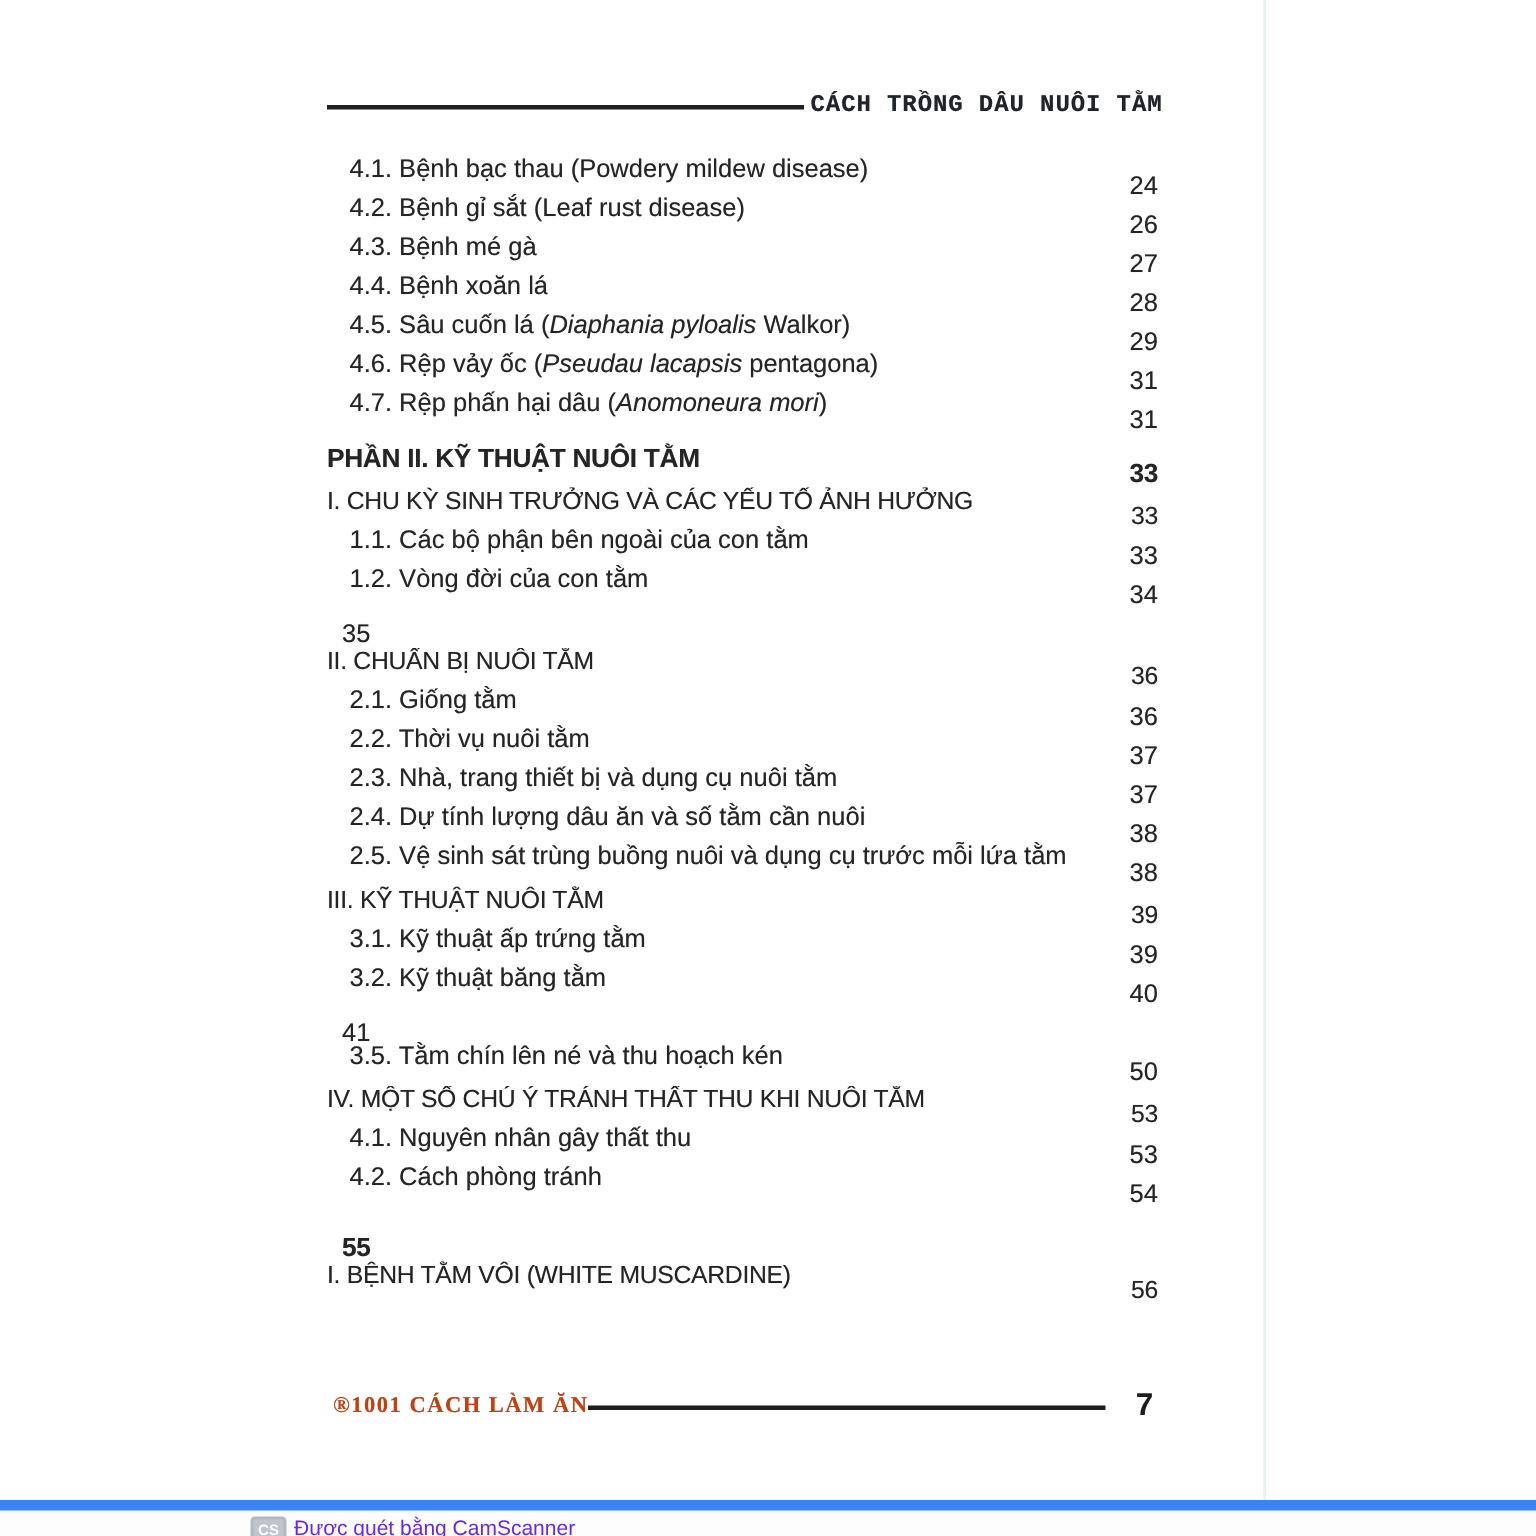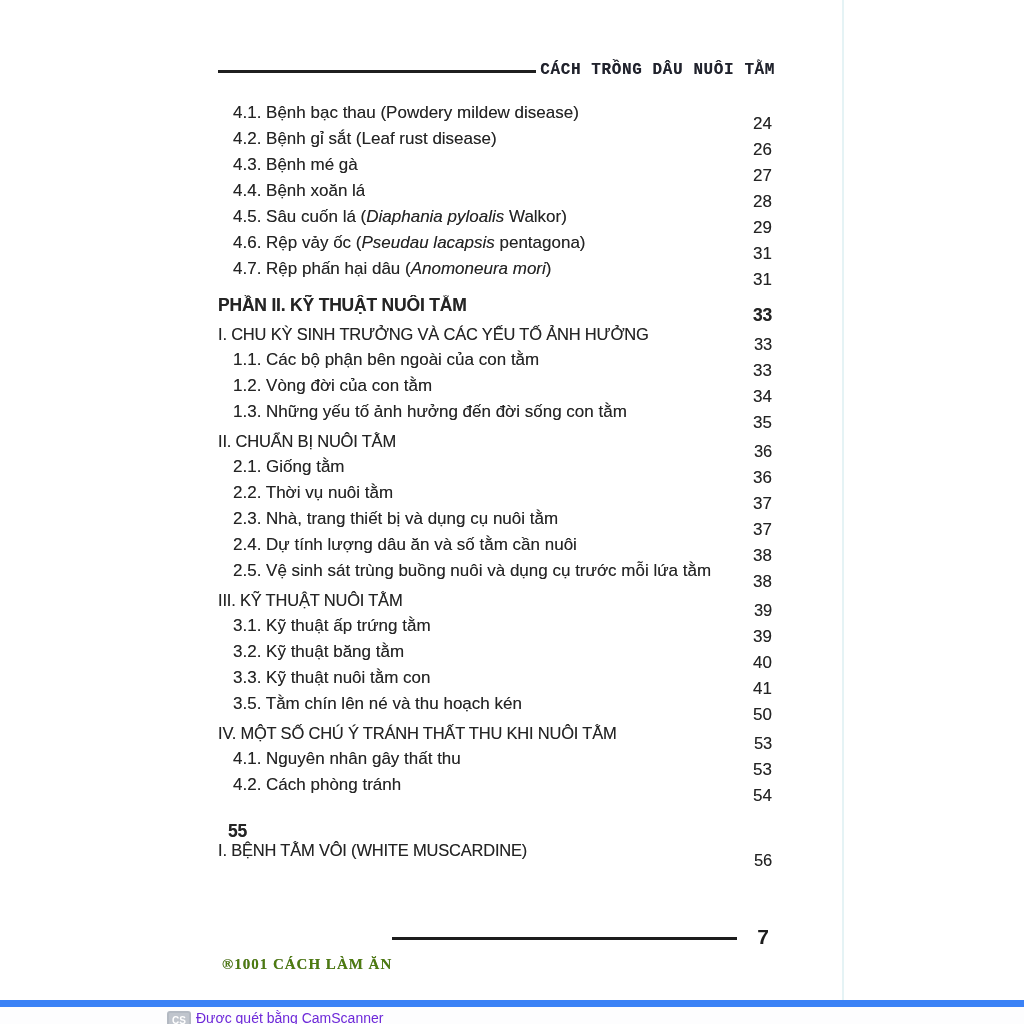--- a/index.html
+++ b/index.html
@@ -83,26 +83,26 @@
   .lvl-section {
     margin-top: 3px;
     font-size: 16.5px;
     letter-spacing: -0.2px;
   }
   .it { font-style: italic; }
   
   .footer-imprint {
     position: absolute;
     left: 222px;
-    top: 956px;
+    top: 929px;
     font-family: "Liberation Serif", serif;
     font-weight: 700;
     font-size: 15px;
     letter-spacing: 1px;
-    color: #4d7c0f;
+    color: #c2410c;
     white-space: nowrap;
     text-shadow: 0 0 0.5px rgba(38,38,42,0.5);
   }
   .footer-rule {
     position: absolute;
     left: 392px;
     top: 937px;
     width: 345px;
     height: 3px;
     background: #1d1d1d;
@@ -202,21 +202,20 @@
         </div>
         <div class="toc-row lvl-sub">
           <span class="toc-label"><span>1.1. Các bộ phận bên ngoài của con tằm</span></span>
           <span class="toc-page">33</span>
         </div>
         <div class="toc-row lvl-sub">
           <span class="toc-label"><span>1.2. Vòng đời của con tằm</span></span>
           <span class="toc-page">34</span>
         </div>
         <div class="toc-row lvl-sub">
-          <span class="toc-label"><span>1.3. Những yếu tố ảnh hưởng đến đời sống con tằm</span></span>
           <span class="toc-page">35</span>
         </div>
         <div class="toc-row lvl-section">
           <span class="toc-label"><span>II. CHUẨN BỊ NUÔI TẰM</span></span>
           <span class="toc-page">36</span>
         </div>
         <div class="toc-row lvl-sub">
           <span class="toc-label"><span>2.1. Giống tằm</span></span>
           <span class="toc-page">36</span>
         </div>
@@ -242,21 +241,20 @@
         </div>
         <div class="toc-row lvl-sub">
           <span class="toc-label"><span>3.1. Kỹ thuật ấp trứng tằm</span></span>
           <span class="toc-page">39</span>
         </div>
         <div class="toc-row lvl-sub">
           <span class="toc-label"><span>3.2. Kỹ thuật băng tằm</span></span>
           <span class="toc-page">40</span>
         </div>
         <div class="toc-row lvl-sub">
-          <span class="toc-label"><span>3.3. Kỹ thuật nuôi tằm con</span></span>
           <span class="toc-page">41</span>
         </div>
         <div class="toc-row lvl-sub">
           <span class="toc-label"><span>3.5. Tằm chín lên né và thu hoạch kén</span></span>
           <span class="toc-page">50</span>
         </div>
         <div class="toc-row lvl-section">
           <span class="toc-label"><span>IV. MỘT SỐ CHÚ Ý TRÁNH THẤT THU KHI NUÔI TẰM</span></span>
           <span class="toc-page">53</span>
         </div>

